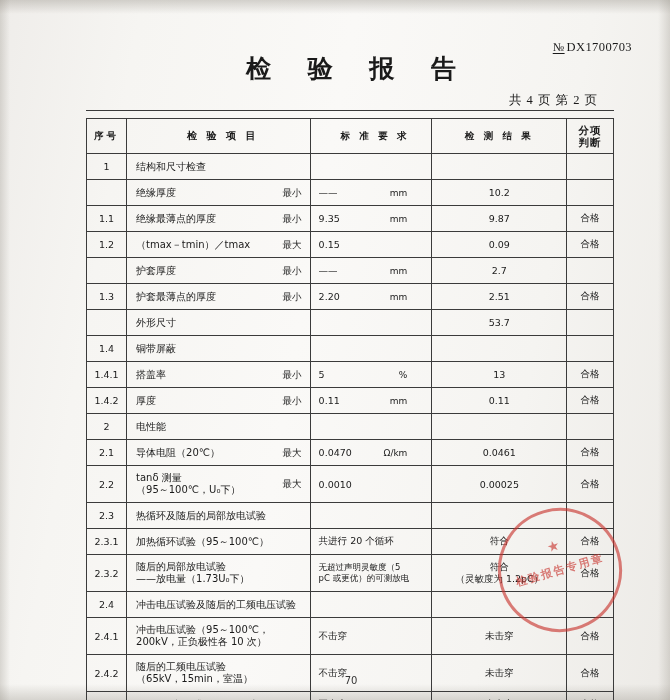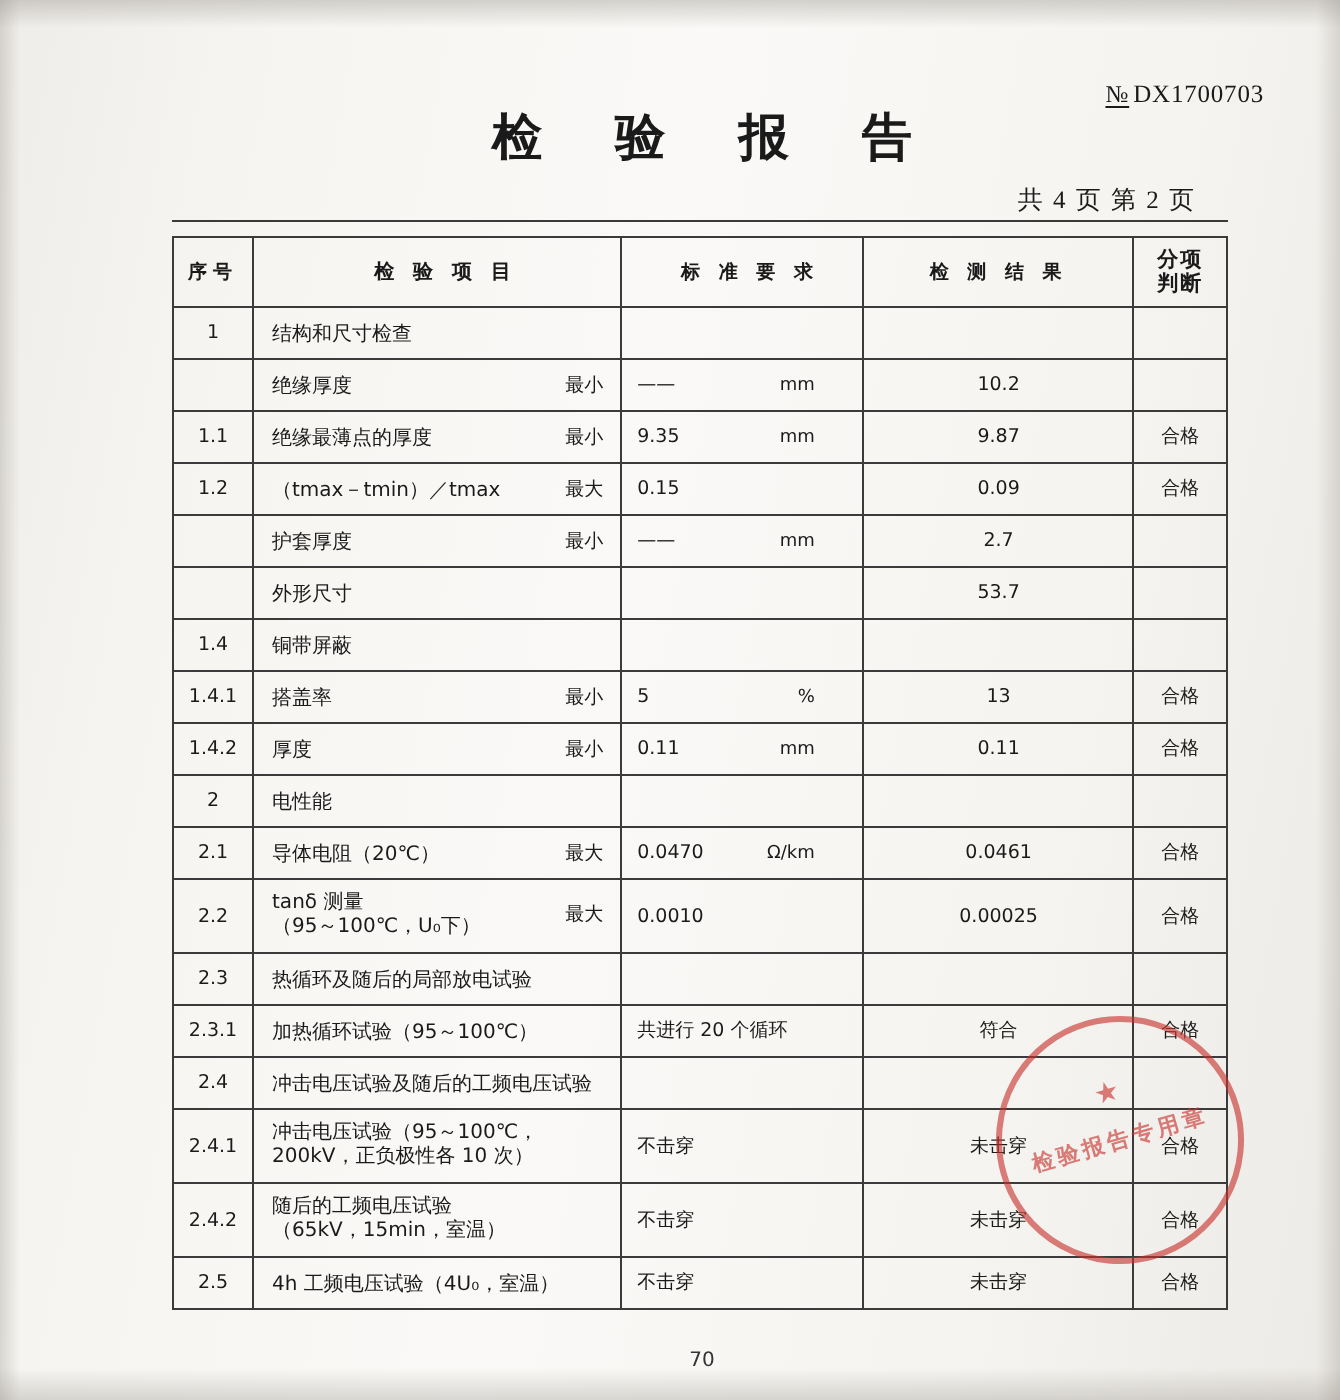--- a/index.html
+++ b/index.html
@@ -275,20 +275,27 @@
           <td class="c-judge">合格</td>
         </tr>
         <tr>
           <td class="c-seq"></td>
           <td class="c-item"><span style="white-space: pre-line;">护套厚度</span><span class="minmax">最小</span></td>
           <td class="c-std"><span style="white-space: pre-line;">——</span><span class="unit">mm</span></td>
           <td class="c-res" style="white-space: pre-line;">2.7</td>
           <td class="c-judge"></td>
         </tr>
         <tr>
+          <td class="c-seq">1.3</td>
+          <td class="c-item"><span style="white-space: pre-line;">护套最薄点的厚度</span><span class="minmax">最小</span></td>
+          <td class="c-std"><span style="white-space: pre-line;">2.20</span><span class="unit">mm</span></td>
+          <td class="c-res" style="white-space: pre-line;">2.51</td>
+          <td class="c-judge">合格</td>
+        </tr>
+        <tr>
           <td class="c-seq"></td>
           <td class="c-item"><span style="white-space: pre-line;">外形尺寸</span></td>
           <td class="c-std"><span style="white-space: pre-line;"></span></td>
           <td class="c-res" style="white-space: pre-line;">53.7</td>
           <td class="c-judge"></td>
         </tr>
         <tr>
           <td class="c-seq">1.4</td>
           <td class="c-item"><span style="white-space: pre-line;">铜带屏蔽</span></td>
           <td class="c-std"><span style="white-space: pre-line;"></span></td>
@@ -339,20 +346,30 @@
           <td class="c-judge"></td>
         </tr>
         <tr>
           <td class="c-seq">2.3.1</td>
           <td class="c-item"><span style="white-space: pre-line;">加热循环试验（95～100℃）</span></td>
           <td class="c-std"><span style="white-space: pre-line;">共进行 20 个循环</span></td>
           <td class="c-res" style="white-space: pre-line;">符合</td>
           <td class="c-judge">合格</td>
         </tr>
         <tr>
+          <td class="c-seq">2.3.2</td>
+          <td class="c-item multiline tall"><span style="white-space: pre-line;">随后的局部放电试验
+——放电量（1.73U₀下）</span></td>
+          <td class="c-std multiline small-note"><span style="white-space: pre-line;">无超过声明灵敏度（5
+pC 或更优）的可测放电</span></td>
+          <td class="c-res multiline" style="white-space: pre-line;">符合
+（灵敏度为 1.2pC）</td>
+          <td class="c-judge">合格</td>
+        </tr>
+        <tr>
           <td class="c-seq">2.4</td>
           <td class="c-item"><span style="white-space: pre-line;">冲击电压试验及随后的工频电压试验</span></td>
           <td class="c-std"><span style="white-space: pre-line;"></span></td>
           <td class="c-res" style="white-space: pre-line;"></td>
           <td class="c-judge"></td>
         </tr>
         <tr>
           <td class="c-seq">2.4.1</td>
           <td class="c-item multiline tall"><span style="white-space: pre-line; margin-top: 40px;">冲击电压试验（95～100℃，
 200kV，正负极性各 10 次）</span></td>

